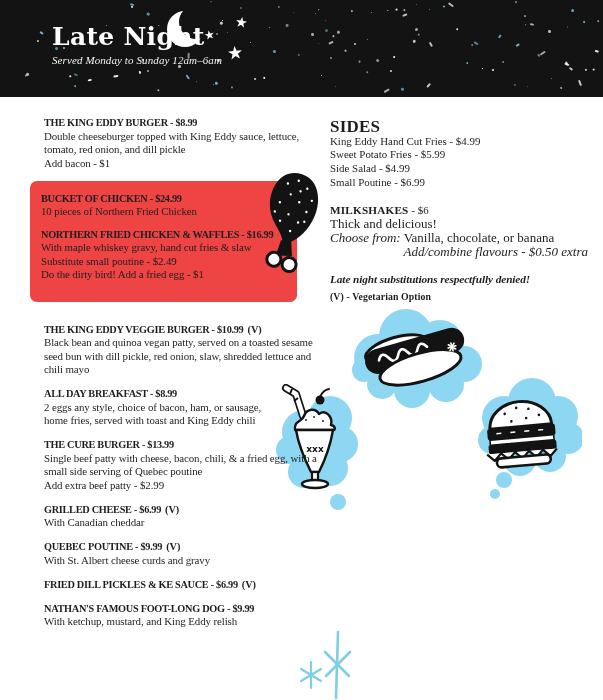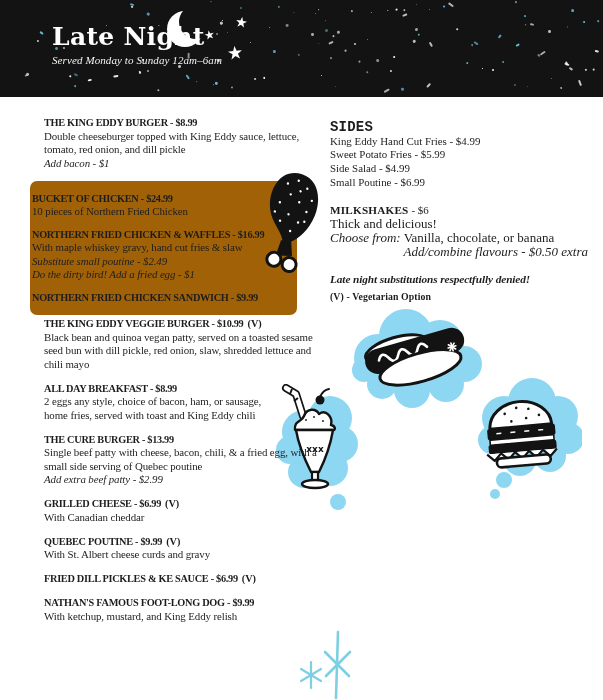--- a/index.html
+++ b/index.html
@@ -21,31 +21,31 @@
   .hstar.s3{left:227px;top:44px;font-size:18px;transform:rotate(-6deg);}
   #starfield span{position:absolute;display:block;}
 
   
   .col-left{position:absolute;left:44px;top:116px;width:278px;z-index:2;}
   .col-right{position:absolute;left:330px;top:120px;width:258px;z-index:2;}
 
   .item{margin-bottom:10.5px;}
   .item .t{font-weight:bold;font-size:10.3px;letter-spacing:-0.3px;white-space:nowrap;line-height:13.5px;}
   .item p{margin:0;font-size:10.9px;line-height:13.5px;letter-spacing:-0.1px;}
-  .item .note{font-style:italic;}
+  .item .note{}
   .veg{font-weight:bold;margin-left:4px;letter-spacing:0;}
   .w240{max-width:242px;}
 
-  .bluebox{background:#a16207;border-radius:7px;margin:2px 0 2px -14px;width:267px;
-           padding:11px 6px 11px 2px;box-sizing:border-box;}
+  .bluebox{background:#ef4444;border-radius:7px;margin:2px 0 21px -14px;width:267px;
+           padding:11px 6px 11px 11px;box-sizing:border-box;}
   .bluebox .item{margin-bottom:9px;}
   .bluebox .item:last-child{margin-bottom:0;}
 
   .sides{margin-bottom:13px;}
-  .sides .h{font-weight:bold;font-size:14px;letter-spacing:.2px;line-height:14.5px;font-family:Liberation Mono, monospace;}
+  .sides .h{font-weight:bold;font-size:17px;letter-spacing:.2px;line-height:14.5px;}
   .sides p{margin:0;font-size:10.9px;line-height:13.8px;}
   .milk{margin-bottom:13px;}
   .milk .tline{font-size:11.2px;line-height:14.5px;}
   .milk .tline b{letter-spacing:.2px;margin-top:32px;}
   .milk .price{margin-left:3px;font-size:10.9px;}
   .milk p{margin:0;font-size:13px;line-height:13.8px;}
   .milk .it{font-style:italic;text-align:right;}
   .milk .opts{margin-left:3px;}
   .denial{margin:0 0 5px;font-weight:bold;font-style:italic;font-size:11.3px;line-height:14px;letter-spacing:-0.1px;}
   .vegkey{margin:0;font-weight:bold;font-size:9.8px;letter-spacing:.1px;}
@@ -212,21 +212,20 @@
         <div class="t">BUCKET OF CHICKEN - $24.99</div>
         <p>10 pieces of Northern Fried Chicken</p>
       </article>
       <article class="item">
         <div class="t">NORTHERN FRIED CHICKEN &amp; WAFFLES - $16.99</div>
         <p>With maple whiskey gravy, hand cut fries &amp; slaw</p>
         <p class="note">Substitute small poutine - $2.49</p>
         <p class="note">Do the dirty bird! Add a fried egg - $1</p>
       </article>
       <article class="item">
-        <div class="t">NORTHERN FRIED CHICKEN SANDWICH - $9.99</div>
       </article>
     </div>
 
     <article class="item">
       <div class="t"><span>THE KING EDDY VEGGIE BURGER - $10.99</span><span class="veg">(V)</span></div>
       <p>Black bean and quinoa vegan patty, served on a toasted sesame seed bun with dill pickle, red onion, slaw, shredded lettuce and chili mayo</p>
     </article>
 
     <article class="item">
       <div class="t">ALL DAY BREAKFAST - $8.99</div>

